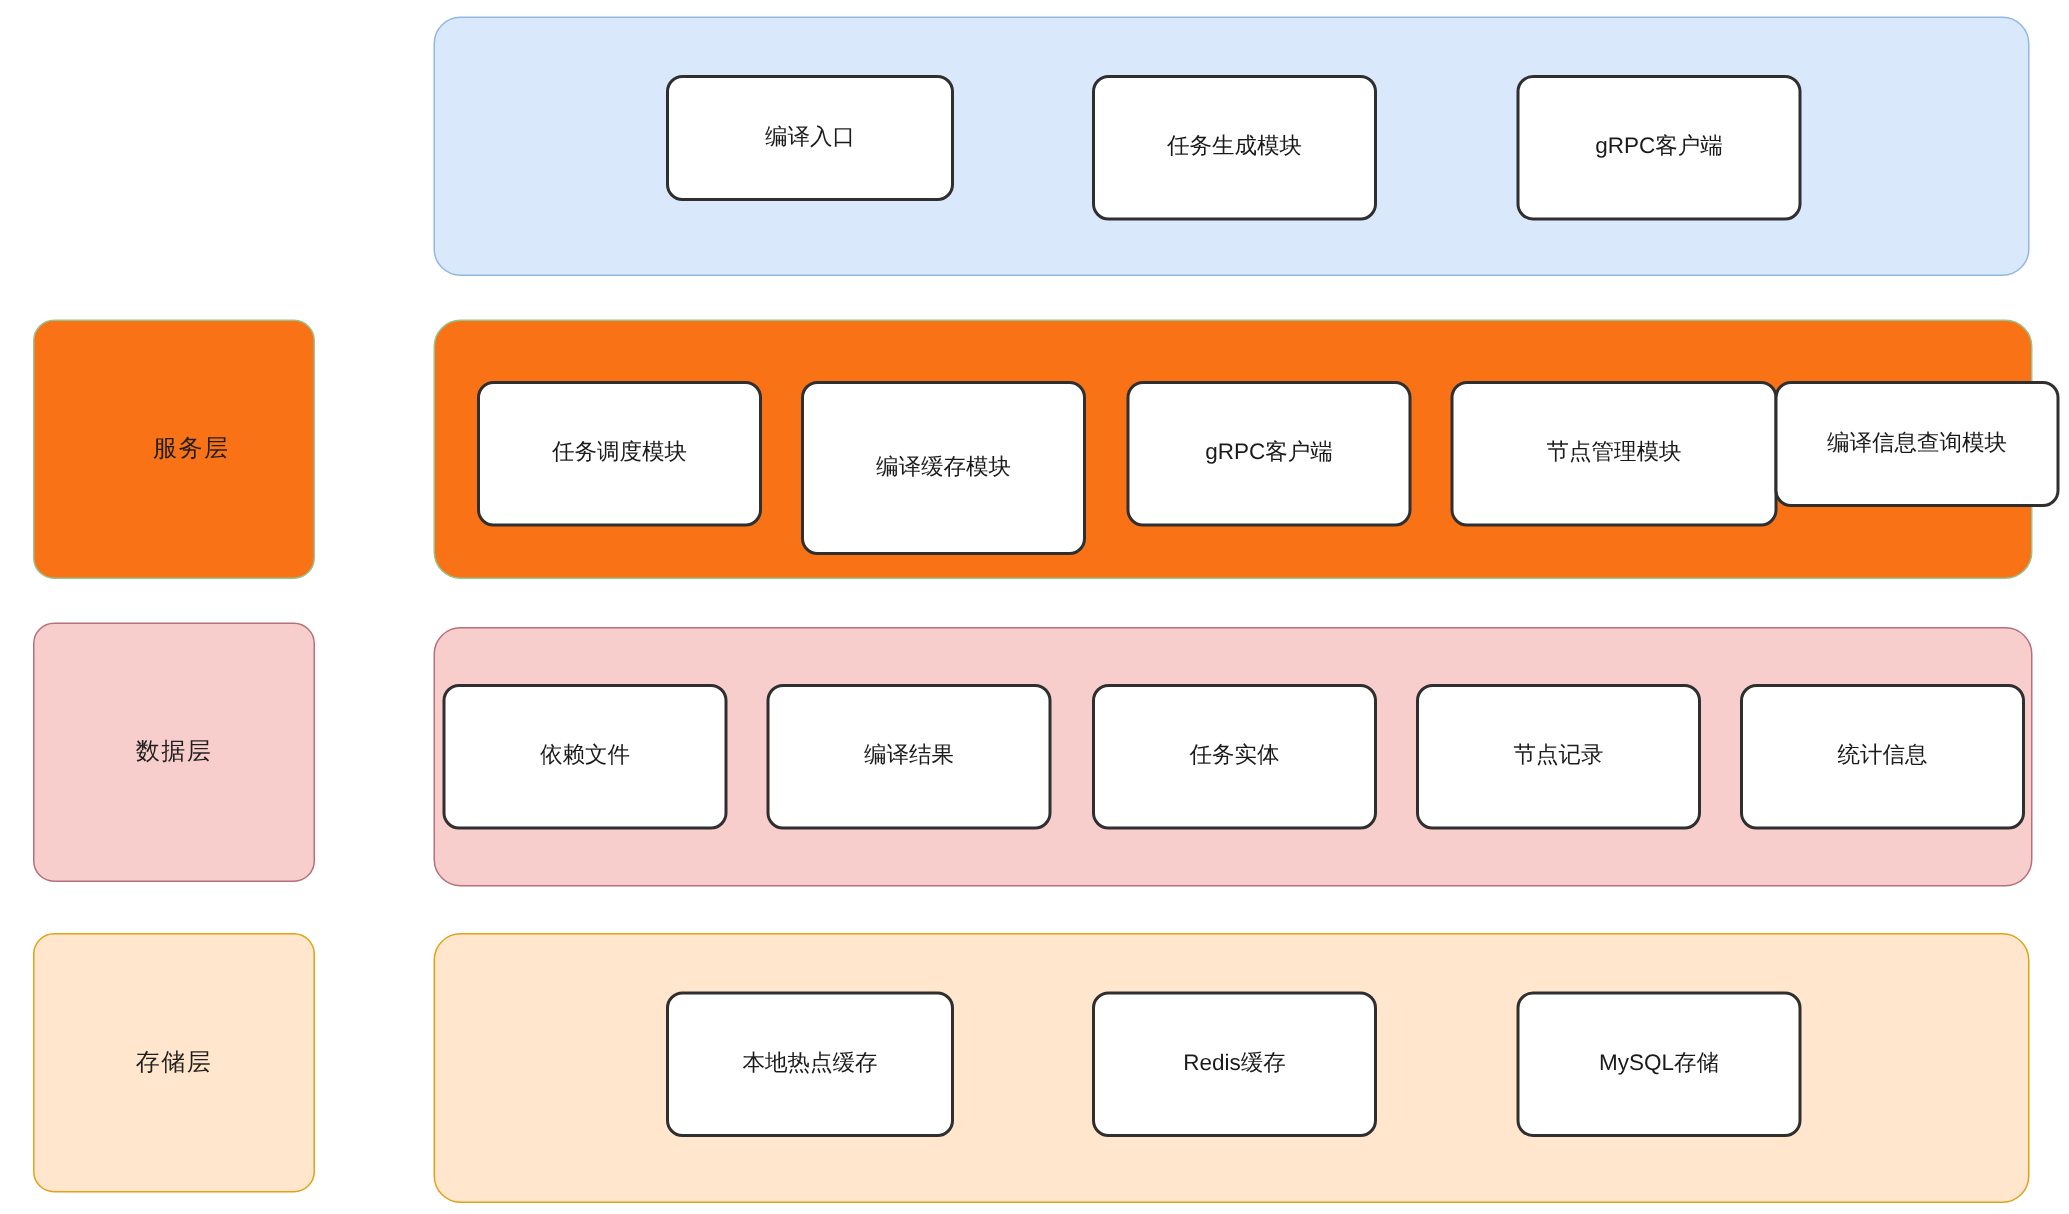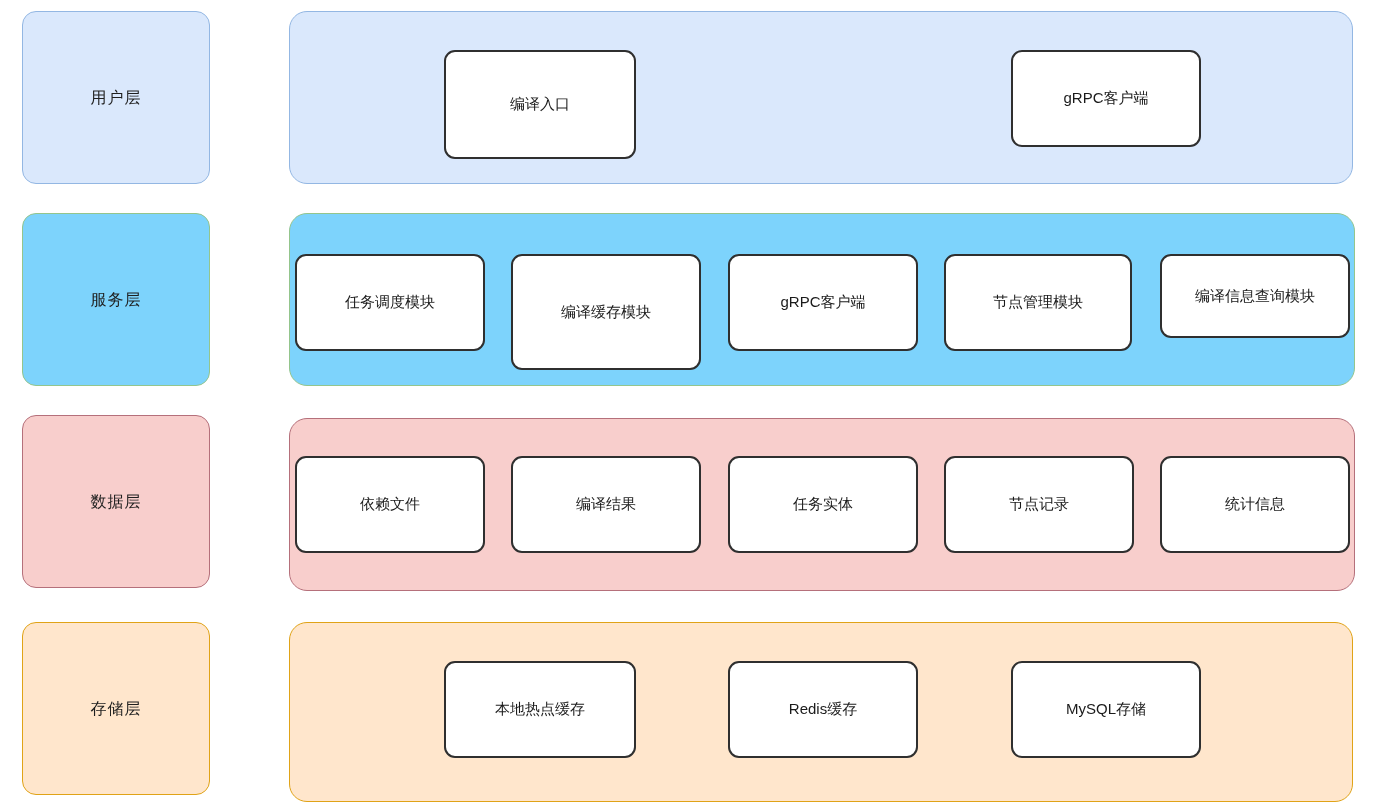--- a/index.html
+++ b/index.html
@@ -66,37 +66,37 @@
     justify-content: center;
     text-align: center;
     font-size: 15px;
     color: #1a1a1a;
     line-height: 1.25;
     padding: 2px 6px;
   }
 
   
   .layer-user   { background: #dae8fc; border-color: #93b7e3; }
-  .layer-service{ background: #7dd3fc; border-color: #94c58c; }
+  .layer-service{ background: #f97316; border-color: #94c58c; padding-left: 23px; }
   .layer-data   { background: #f8cecc; border-color: #b5707b; }
   .layer-storage{ background: #ffe6cc; border-color: #e0a317; }
 </style>
 </head>
 <body>
 
 <div id="diagram">
 
-  <div class="layer-label layer-user" style="left:22px; top:11px; width:188px; height:173px;">
-    <span>用户层</span>
-  </div>
 
   <div class="layer-group layer-user" style="left:289px; top:11px; width:1064px; height:173px;">
     <div class="group-inner">
-      <div class="node" style="left:154px; top:38px; width:192px; height:109px;">
+      <div class="node" style="left:154px; top:38px; width:192px; height:84px;">
         <span>编译入口</span>
+      </div>
+      <div class="node" style="left:438px; top:38px; width:190px; height:97px;">
+        <span>任务生成模块</span>
       </div>
       <div class="node" style="left:721px; top:38px; width:190px; height:97px;">
         <span>gRPC客户端</span>
       </div>
     </div>
   </div>
 
   <div class="layer-label layer-service" style="left:22px; top:213px; width:188px; height:173px;">
     <span>服务层</span>
   </div>
@@ -105,21 +105,21 @@
     <div class="group-inner">
       <div class="node" style="left:5px; top:40px; width:190px; height:97px;">
         <span>任务调度模块</span>
       </div>
       <div class="node" style="left:221px; top:40px; width:190px; height:116px;">
         <span>编译缓存模块</span>
       </div>
       <div class="node" style="left:438px; top:40px; width:190px; height:97px;">
         <span>gRPC客户端</span>
       </div>
-      <div class="node" style="left:654px; top:40px; width:188px; height:97px;">
+      <div class="node" style="left:654px; top:40px; width:218px; height:97px;">
         <span>节点管理模块</span>
       </div>
       <div class="node" style="left:870px; top:40px; width:190px; height:84px;">
         <span>编译信息查询模块</span>
       </div>
     </div>
   </div>
 
   <div class="layer-label layer-data" style="left:22px; top:415px; width:188px; height:173px;">
     <span>数据层</span>

